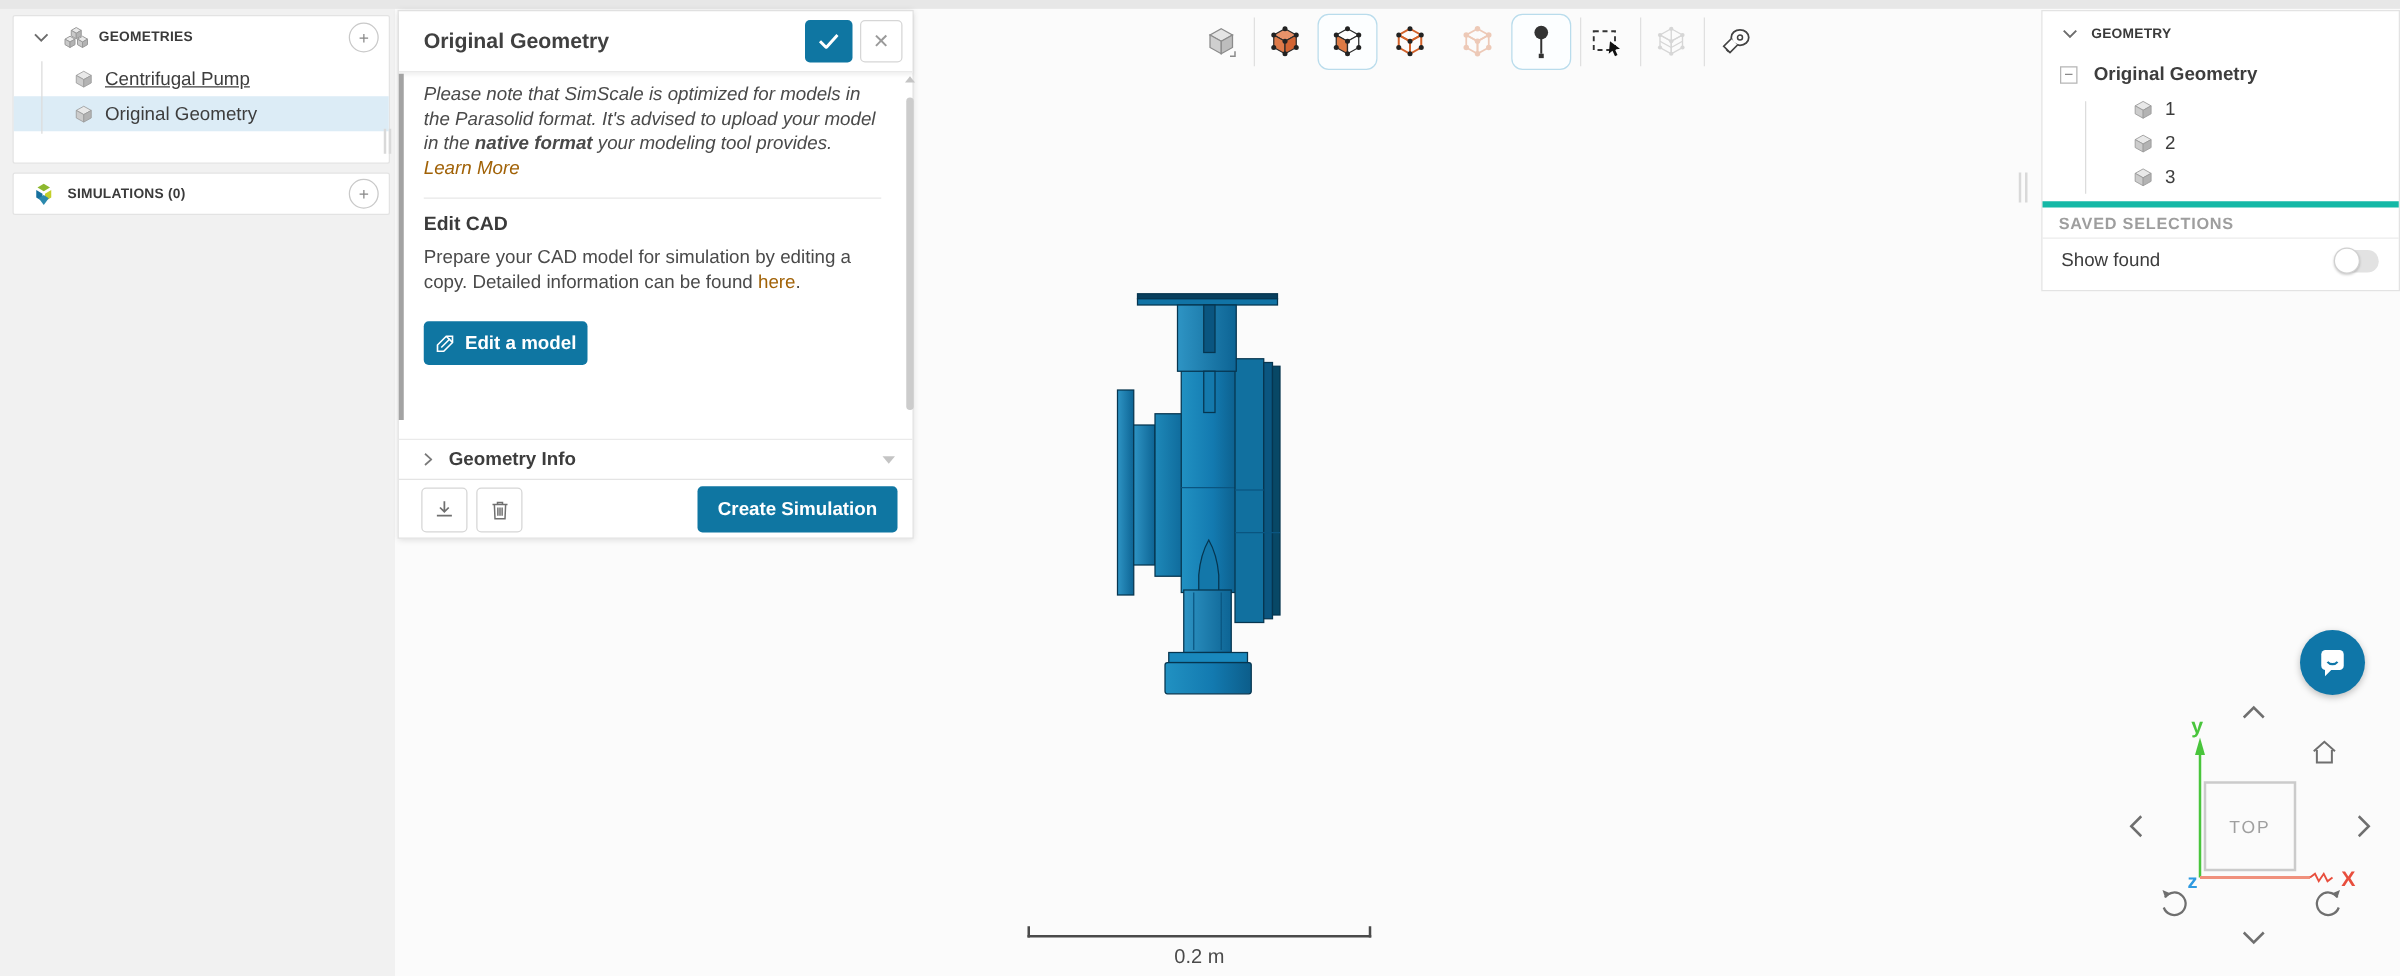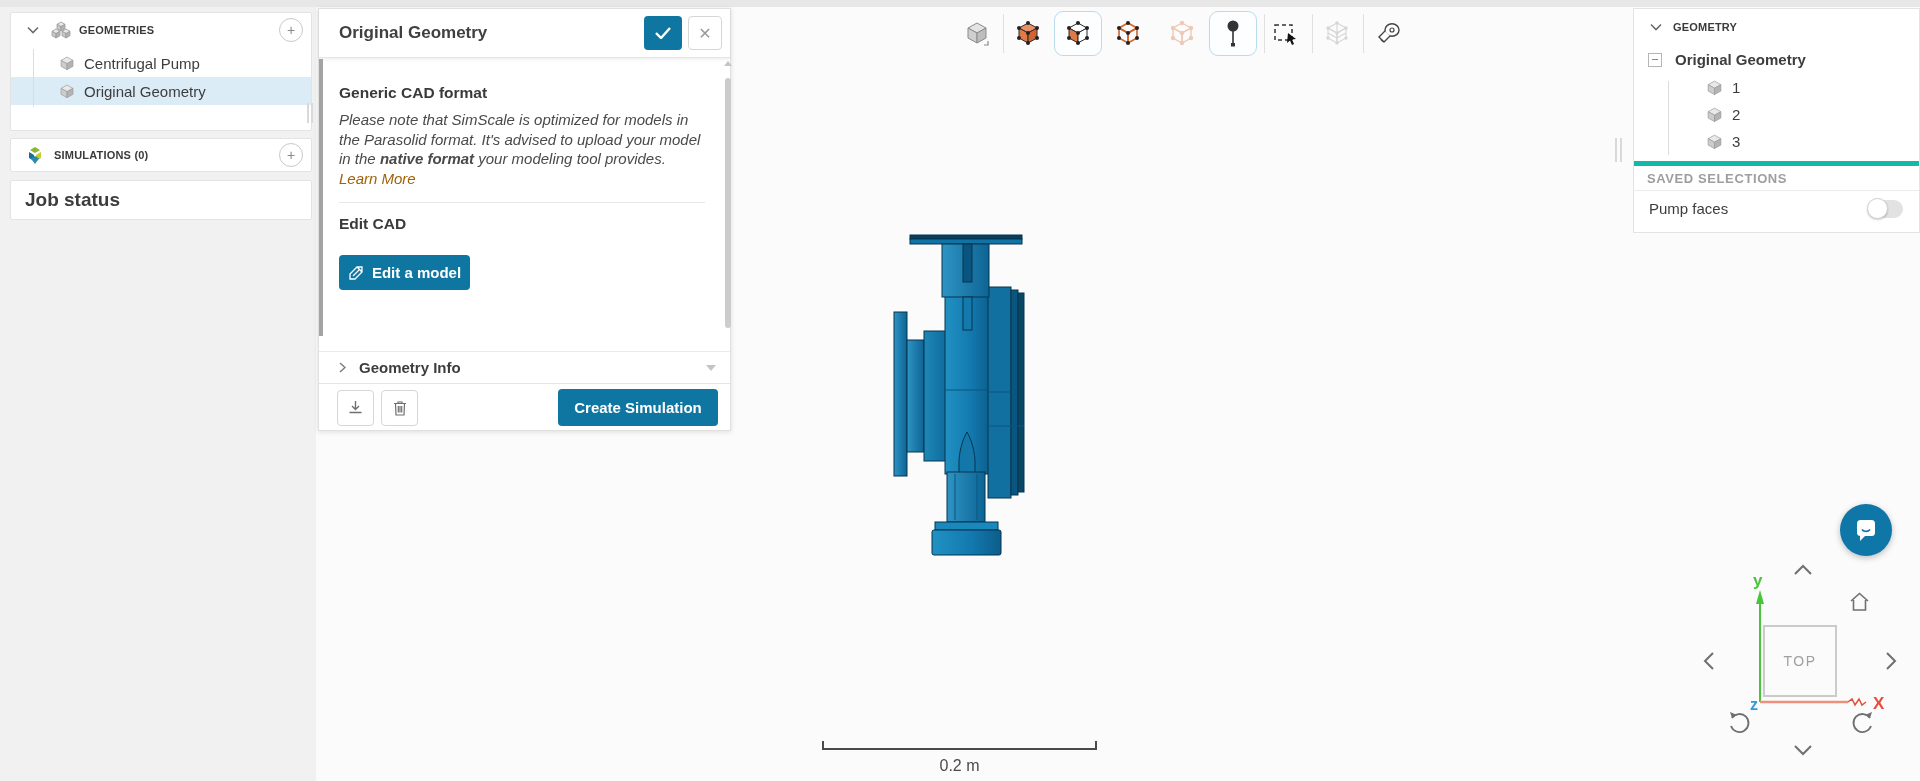--- a/index.html
+++ b/index.html
@@ -74,21 +74,21 @@
           <polygon points="9,10.3 5,12.6 5,17 9,14.7" fill="#b3b3b3"></polygon>
           <polygon points="15,8 19,10.3 15,12.6 11,10.3" fill="#e9e9e9"></polygon>
           <polygon points="11,10.3 15,12.6 15,17 11,14.7" fill="#c9c9c9"></polygon>
           <polygon points="19,10.3 15,12.6 15,17 19,14.7" fill="#b3b3b3"></polygon>
         </g>
         </svg>
       <span class="treeheader" style="flex:1;">GEOMETRIES</span>
       <div class="pluscircle">+</div>
     </div>
     <div style="position:absolute;left:22px;top:36px;width:1px;height:58px;background:#dcdcdc;"></div>
-    <div class="row" style="height:28px;margin-top:2px;padding-left:48px;">
+    <div class="row" style="height:28px;margin-top:2px;padding-left:48px;text-decoration:underline;">
       <svg width="16" height="16" viewBox="0 0 24 24" style="margin-right:9px;">
         <g stroke="#9a9a9a" stroke-width="1">
           <polygon points="12,3 21,8 12,13 3,8" fill="#e9e9e9"></polygon>
           <polygon points="3,8 12,13 12,22 3,17" fill="#cccccc"></polygon>
           <polygon points="21,8 12,13 12,22 21,17" fill="#b3b3b3"></polygon>
         </g>
         </svg>
       <span class="treelabel">Centrifugal Pump</span>
     </div>
     <div class="row selrow" style="height:28px;padding-left:48px;">
@@ -107,49 +107,48 @@
     <svg width="20" height="19" viewBox="0 0 20 19">
       <polygon points="10,1 15,4 10,7 5,4" fill="#8db82e"></polygon>
       <polygon points="4,6 9,9 9,15 4,12" fill="#16709e"></polygon>
       <polygon points="16,6 16,12 11,15 11,9" fill="#c3cf2a"></polygon>
       <polygon points="10,10 14,12.5 10,18 6,12.5" fill="#2b89ad"></polygon>
     </svg>
     <span class="treeheader" style="flex:1;margin-left:9px;">SIMULATIONS (0)</span>
     <div class="pluscircle">+</div>
   </div>
 
-  <div class="abs card row" style="left:10px;top:180px;width:302px;height:40px;padding-left:14px;">
-    <span style="font-size:19px;font-weight:bold;color:#3c3c3c;">Job status</span>
-  </div>
 
   <div class="abs handle" style="left:307px;top:103px;height:20px;"></div>
   <div class="abs handle" style="left:311px;top:103px;height:20px;"></div>
 
   <div class="abs panel">
     <div class="panelheader">
       <span class="paneltitle">Original Geometry</span>
       <button class="btn-primary" style="width:38px;height:34px;margin-right:6px;">
         <svg width="16" height="12" viewBox="0 0 16 12">
           <polyline points="1,6 6,11 15,1" fill="none" stroke="#ffffff" stroke-width="2.4"></polyline>
           </svg>
       </button>
       <button class="btn-ghost" style="width:34px;height:34px;font-size:16px;color:#9a9a9a;">
         <span>✕</span>
       </button>
     </div>
 
     <div class="abs accentbar"></div>
 
     <div class="abs" style="left:20px;top:49px;width:366px;">
-      <div class="sectionheading" style="margin-top:26px;">Generic CAD format</div>
       <div class="para italicpara" style="margin-top:8px;">
         <span>Please note that SimScale is optimized for models in the Parasolid format. It's advised to upload your model in the </span><b>native format</b><span> your modeling tool provides. </span><span class="link">Learn More</span>
       </div>
       <div class="divider" style="margin:14px 0 12px 0;"></div>
       <div class="sectionheading">Edit CAD</div>
+      <div class="para" style="margin-top:7px;">
+        <span>Prepare your CAD model for simulation by editing a copy. Detailed information can be found </span><span class="link">here</span><span>.</span>
+      </div>
       <button class="btn-primary" style="width:131px;height:35px;margin-top:22px;font-size:15px;gap:8px;">
         <svg width="16" height="16" viewBox="0 0 16 16">
           <path d="M2 14 L2 9 L9 2 L14 2 L14 7 L7 14 Z M9 2 L14 7" fill="none" stroke="#ffffff" stroke-width="1.3"></path>
           <path d="M5 11 L12 4" stroke="#ffffff" stroke-width="1.3"></path>
           </svg>
         <span>Edit a model</span>
       </button>
     </div>
 
     <div class="abs" style="left:404px;top:52px;width:9px;height:290px;">
@@ -420,21 +419,21 @@
           <polygon points="3,8 12,13 12,22 3,17" fill="#cccccc"></polygon>
           <polygon points="21,8 12,13 12,22 21,17" fill="#b3b3b3"></polygon>
         </g>
         </svg>
       <span class="treelabel">3</span>
     </div>
     <div class="row" style="height:30px;margin-top:6px;border-top:5px solid #14b8a6;border-bottom:1px solid #ececec;padding-left:13px;">
       <span class="sectiongray">SAVED SELECTIONS</span>
     </div>
     <div class="row" style="height:35px;padding:0 16px 0 15px;">
-      <span class="treelabel" style="flex:1;">Pump faces</span>
+      <span class="treelabel" style="flex:1;">Show found</span>
       <div class="toggle">
         <div class="knob"></div>
       </div>
     </div>
   </div>
 
   <div class="abs handle" style="left:1615px;top:138px;height:24px;"></div>
   <div class="abs handle" style="left:1620px;top:138px;height:24px;"></div>
 
   <div>

